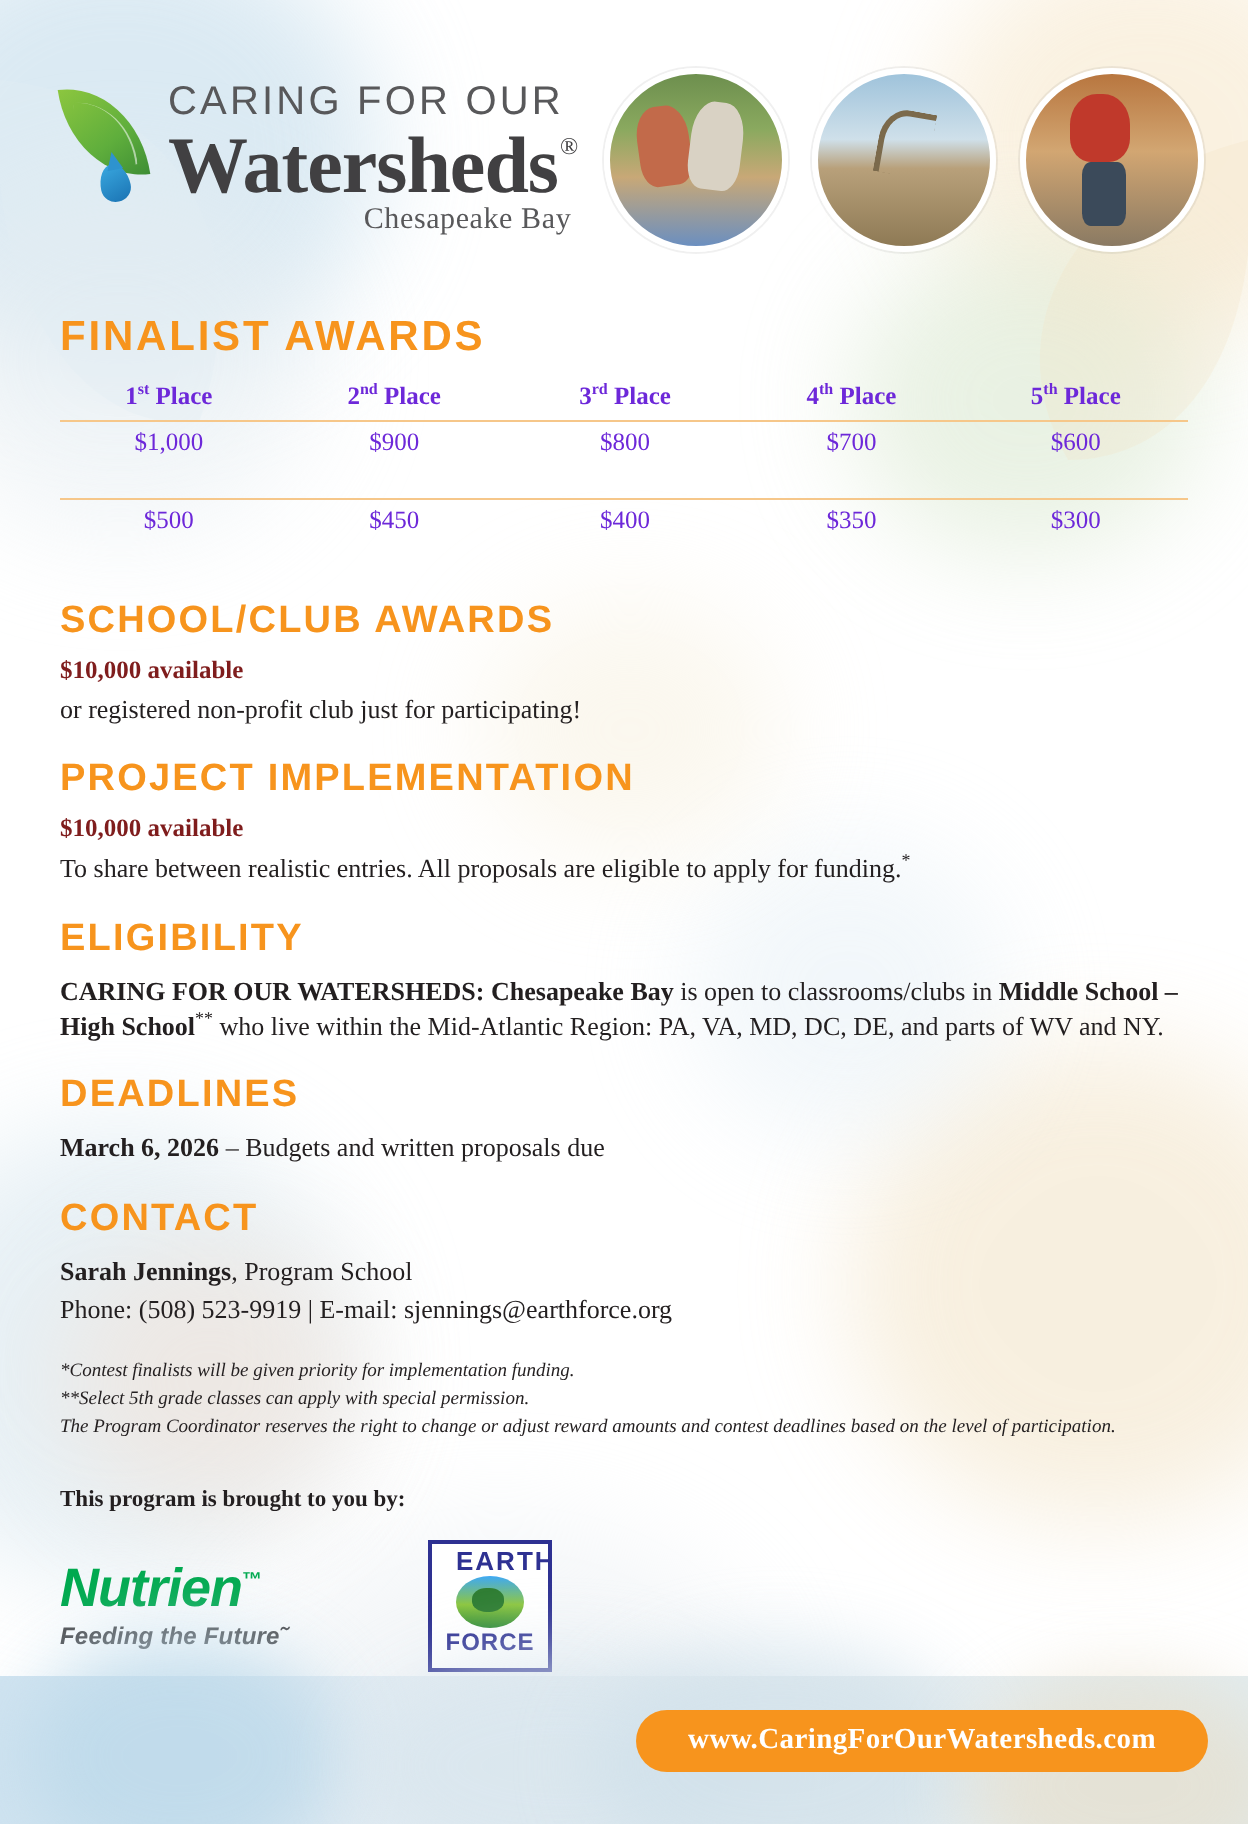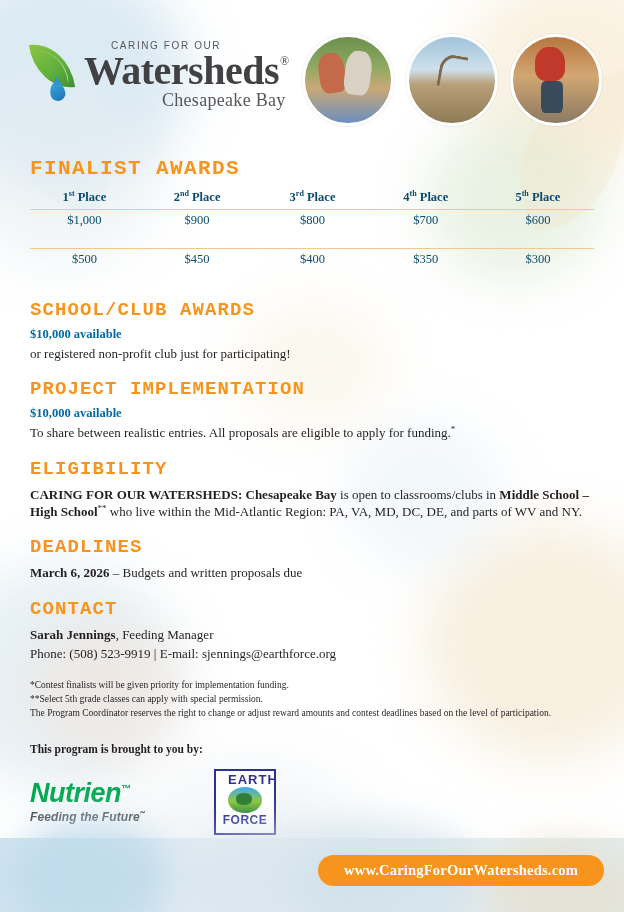--- a/index.html
+++ b/index.html
@@ -94,25 +94,24 @@
     position:absolute;
     left:5px; top:-6px;
     width:0;height:0;
     border-left:4px solid transparent;
     border-right:4px solid transparent;
     border-bottom:9px solid #2e93cf;
   }
   .logo-text { padding-top: 4px; }
   .logo-line1 {
     font-family: "Liberation Sans", sans-serif;
-    font-size: 10px;
+    font-size: 20px;
     letter-spacing: 1.6px;
     color: #58585a;
     font-weight: 400;
-    margin-left: 27px;
   }
   .logo-line2 {
     font-family: "Liberation Serif", serif;
     font-size: 40px;
     font-weight: 700;
     color: #414042;
     letter-spacing: -0.5px;
     line-height: 1.02;
     position: relative;
     display: inline-block;
@@ -121,21 +120,21 @@
     font-size: 12px;
     vertical-align: top;
     position: relative;
     top: 4px;
     left: 1px;
     font-weight: 400;
   }
   .logo-line3 {
     text-align: right;
     font-family: "Liberation Serif", serif;
-    font-size: 18px;
+    font-size: 15px;
     color: #58585a;
     margin-top: -2px;
     padding-right: 2px;
     letter-spacing: .3px;
   }
 
   .photos {
     position: absolute;
     right: 22px;
     top: 34px;
@@ -175,21 +174,21 @@
     content:"";position:absolute;left:28px;top:44px;width:22px;height:32px;
     background:#3b4a5a;border-radius:20%;
   }
 
   
   .content {
     position: relative;
     padding: 0 30px;
   }
   h2.section-title {
-    font-family: Liberation Mono, monospace;
+    font-family: Liberation Sans, sans-serif;
     font-weight: 700;
     color: #f7941d;
     letter-spacing: 1.1px;
     margin: 0 0 6px 0;
     font-size: 19px;
   }
   h2.finalist {
     font-size: 21px;
     letter-spacing: 1.4px;
     margin-top: 12px;
@@ -198,62 +197,63 @@
   table.awards {
     width: 100%;
     border-collapse: collapse;
     margin-top: 4px;
     margin-bottom: 10px;
   }
   table.awards td {
     text-align: center;
     font-family: "Liberation Serif", serif;
     font-size: 12.5px;
-    color: #0c4a6e;
+    color: #6d28d9;
     padding: 3px 0 4px 0;
   }
   table.awards tr.place td {
     font-weight: 700;
     font-size: 12.5px;
     border-bottom: 1px solid #f6c78a;
   }
   table.awards tr.amount td {
     font-weight: 400;
     font-size: 12.5px;
     border-bottom: 1px solid #f6c78a;
     padding-bottom: 20px;
   }
   table.awards tr.amount.last td { border-bottom: none; }
   sup { font-size: 8px; vertical-align: super; }
 
   p.lead {
     font-family: "Liberation Serif", serif;
     font-weight: 700;
     font-size: 12.5px;
-    color: #0369a1;
+    color: #7f1d1d;
     margin: 0 0 3px 0;
   }
   p.body {
     font-family: "Liberation Serif", serif;
     font-size: 13px;
     color: #231f20;
     margin: 0 0 2px 0;
     line-height: 1.32;
   }
   .b { font-weight: 700; }
   .sup-star { font-size: 9px; vertical-align: super; }
 
   .sec { margin-bottom: 16px; }
   .sec-finalist { margin-bottom: 12px; }
 
   .footnotes {
     font-family: "Liberation Serif", serif;
     font-size: 9.5px;
     color: #231f20;
     line-height: 1.5;
+    font-style: italic;
   }
   .brought {
     margin-top: 22px;
     font-family: "Liberation Serif", serif;
     font-weight: 700;
     font-size: 11.5px;
     color: #231f20;
   }
 
   .sponsors {
@@ -446,21 +446,21 @@
       </p>
     </div>
 
     <div class="sec">
       <h2 class="section-title">DEADLINES</h2>
       <p class="body"><span class="b">March 6, 2026</span><span> – Budgets and written proposals due</span></p>
     </div>
 
     <div class="sec">
       <h2 class="section-title">CONTACT</h2>
-      <p class="body"><span class="b">Sarah Jennings</span><span>, Feeding Manager</span></p>
+      <p class="body"><span class="b">Sarah Jennings</span><span>, Program School</span></p>
       <p class="body">Phone: (508) 523-9919 | E-mail: sjennings@earthforce.org</p>
     </div>
 
     <div class="footnotes">
       <div>*Contest finalists will be given priority for implementation funding.</div>
       <div>**Select 5th grade classes can apply with special permission.</div>
       <div>The Program Coordinator reserves the right to change or adjust reward amounts and contest deadlines based on the level of participation.</div>
     </div>
 
     <div class="brought">This program is brought to you by:</div>

